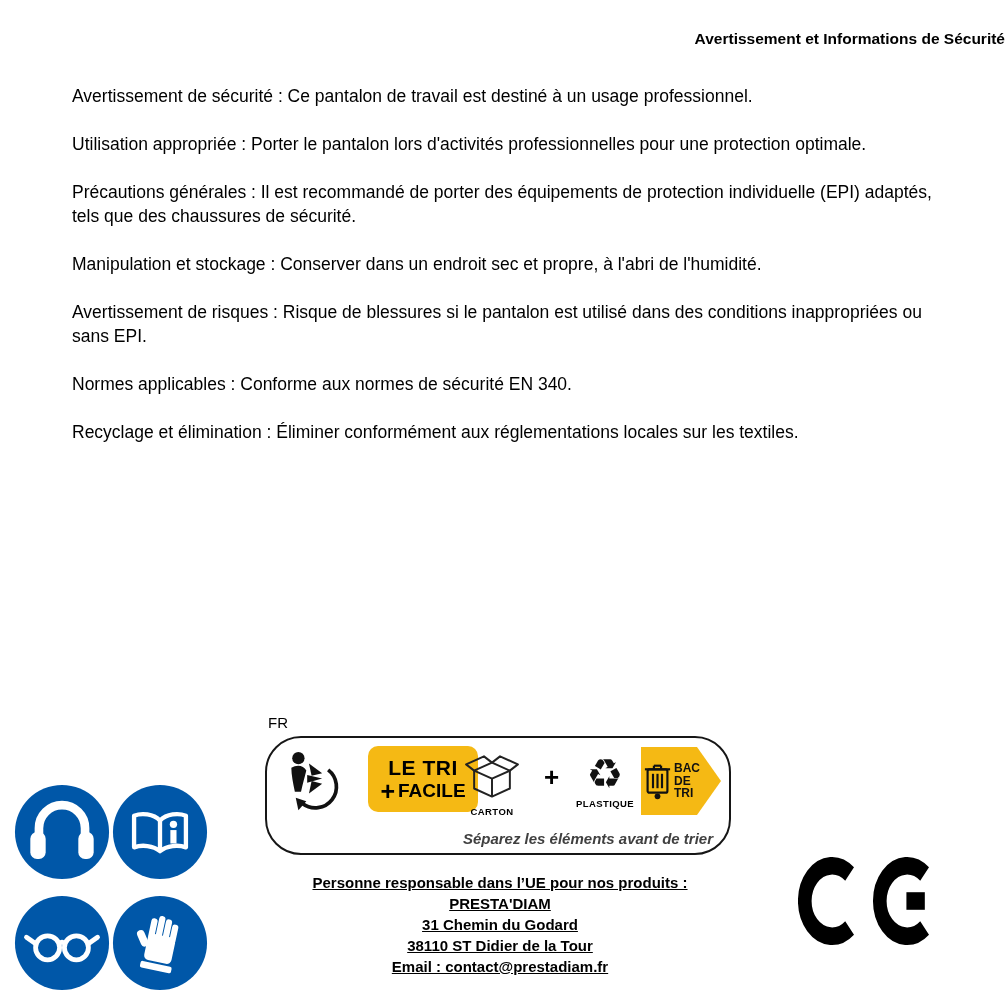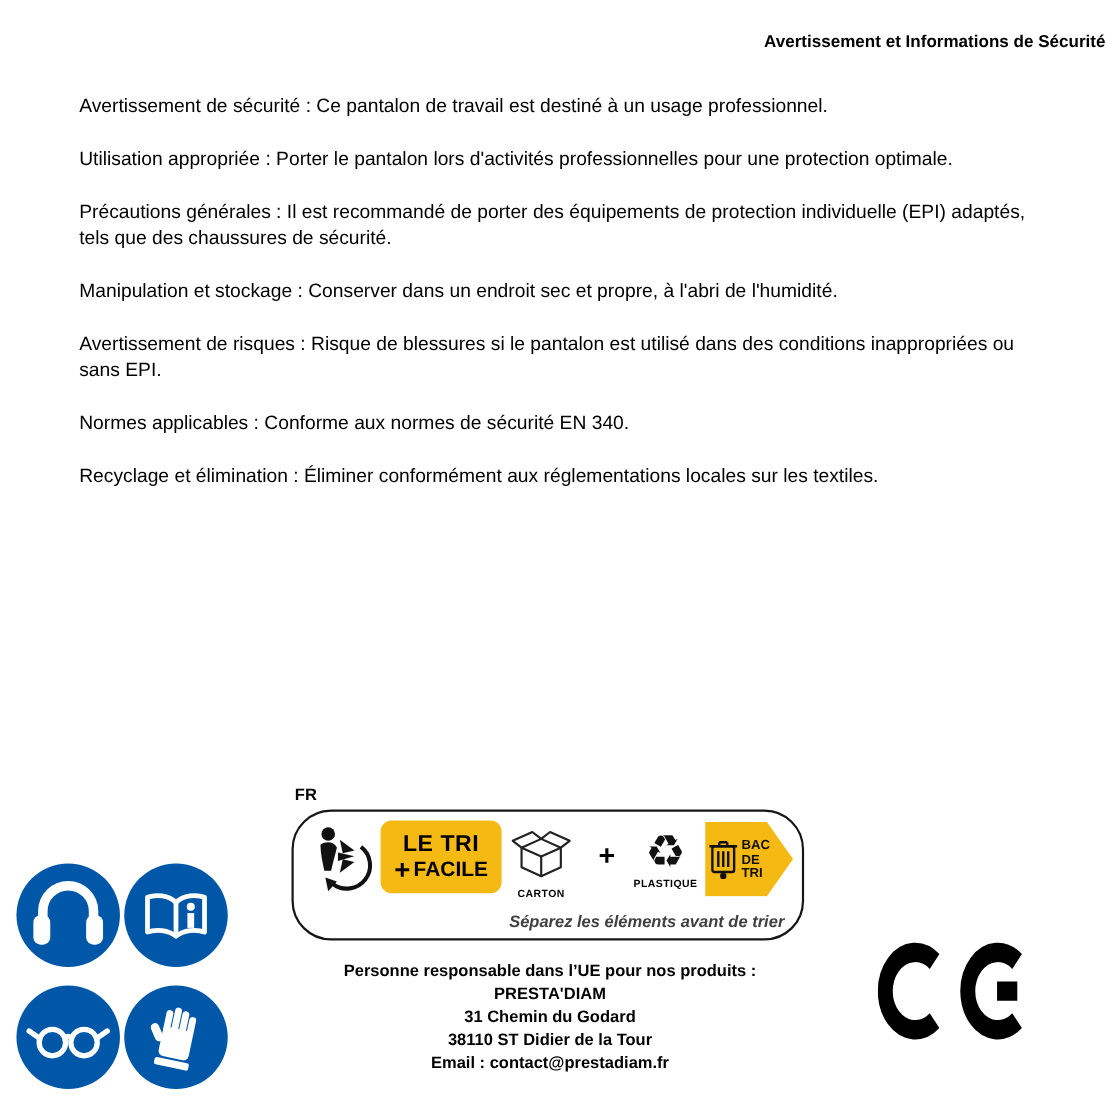--- a/index.html
+++ b/index.html
@@ -21,28 +21,28 @@
   
   .pictos {
     position:absolute; left:14px; top:784px;
     display:grid; grid-template-columns:96px 96px; grid-auto-rows:96px;
     column-gap:2px; row-gap:15px;
   }
   .picto svg { width:96px; height:96px; display:block; }
   .picto-bg { fill: var(--picto-blue, #0057A8); }
 
   
-  .fr-label { position:absolute; left:268px; top:714px; font-size:15px; font-weight:bold; }
+  .fr-label { position:absolute; left:268px; top:714px; font-size:15px; font-weight:normal; }
   .tri-pill {
     position:absolute; left:265px; top:736px; width:466px; height:119px;
     border:2px solid #161616; border-radius:36px; background:#fff;
   }
   .triman { position:absolute; left:12px; top:7px; width:74px; height:88px; }
   .tri-facile {
-    position:absolute; left:79px; top:8px; width:110px; height:66px;
+    position:absolute; left:101px; top:8px; width:110px; height:66px;
     background:var(--label-yellow, #F5B914); border-radius:10px;
     display:flex; flex-direction:column; align-items:center; justify-content:center;
   }
   .tri-facile .l1 { font-size:21px; font-weight:bold; letter-spacing:0.5px; }
   .tri-facile .l2 { font-size:19px; font-weight:bold; display:flex; align-items:center; gap:3px; }
   .tri-facile .plus { font-size:25px; font-weight:bold; line-height:19px; }
   .material { position:absolute; top:13px; text-align:center; }
   .material.carton { left:186px; width:78px; }
   .material.plastique { left:296px; width:84px; }
   .material .label { font-size:9.5px; font-weight:bold; letter-spacing:0.4px; margin-top:1px; }
@@ -56,21 +56,21 @@
   }
   .bac-text { font-size:12px; font-weight:bold; line-height:12.5px; color:#111; }
   .pill-instruction {
     position:absolute; right:16px; bottom:6px;
     font-size:15px; font-weight:bold; font-style:italic; color:#404040;
   }
 
   
   .responsible {
     position:absolute; left:270px; top:872px; width:460px; text-align:center;
-    font-size:15px; font-weight:bold; line-height:21px;
+    font-size:15px; font-weight:bold; line-height:21px;text-decoration:underline;
   }
 
   
   .ce-mark { position:absolute; left:798px; top:850px; }
 </style>
 </head>
 <body>
 
 <div class="page">
 

